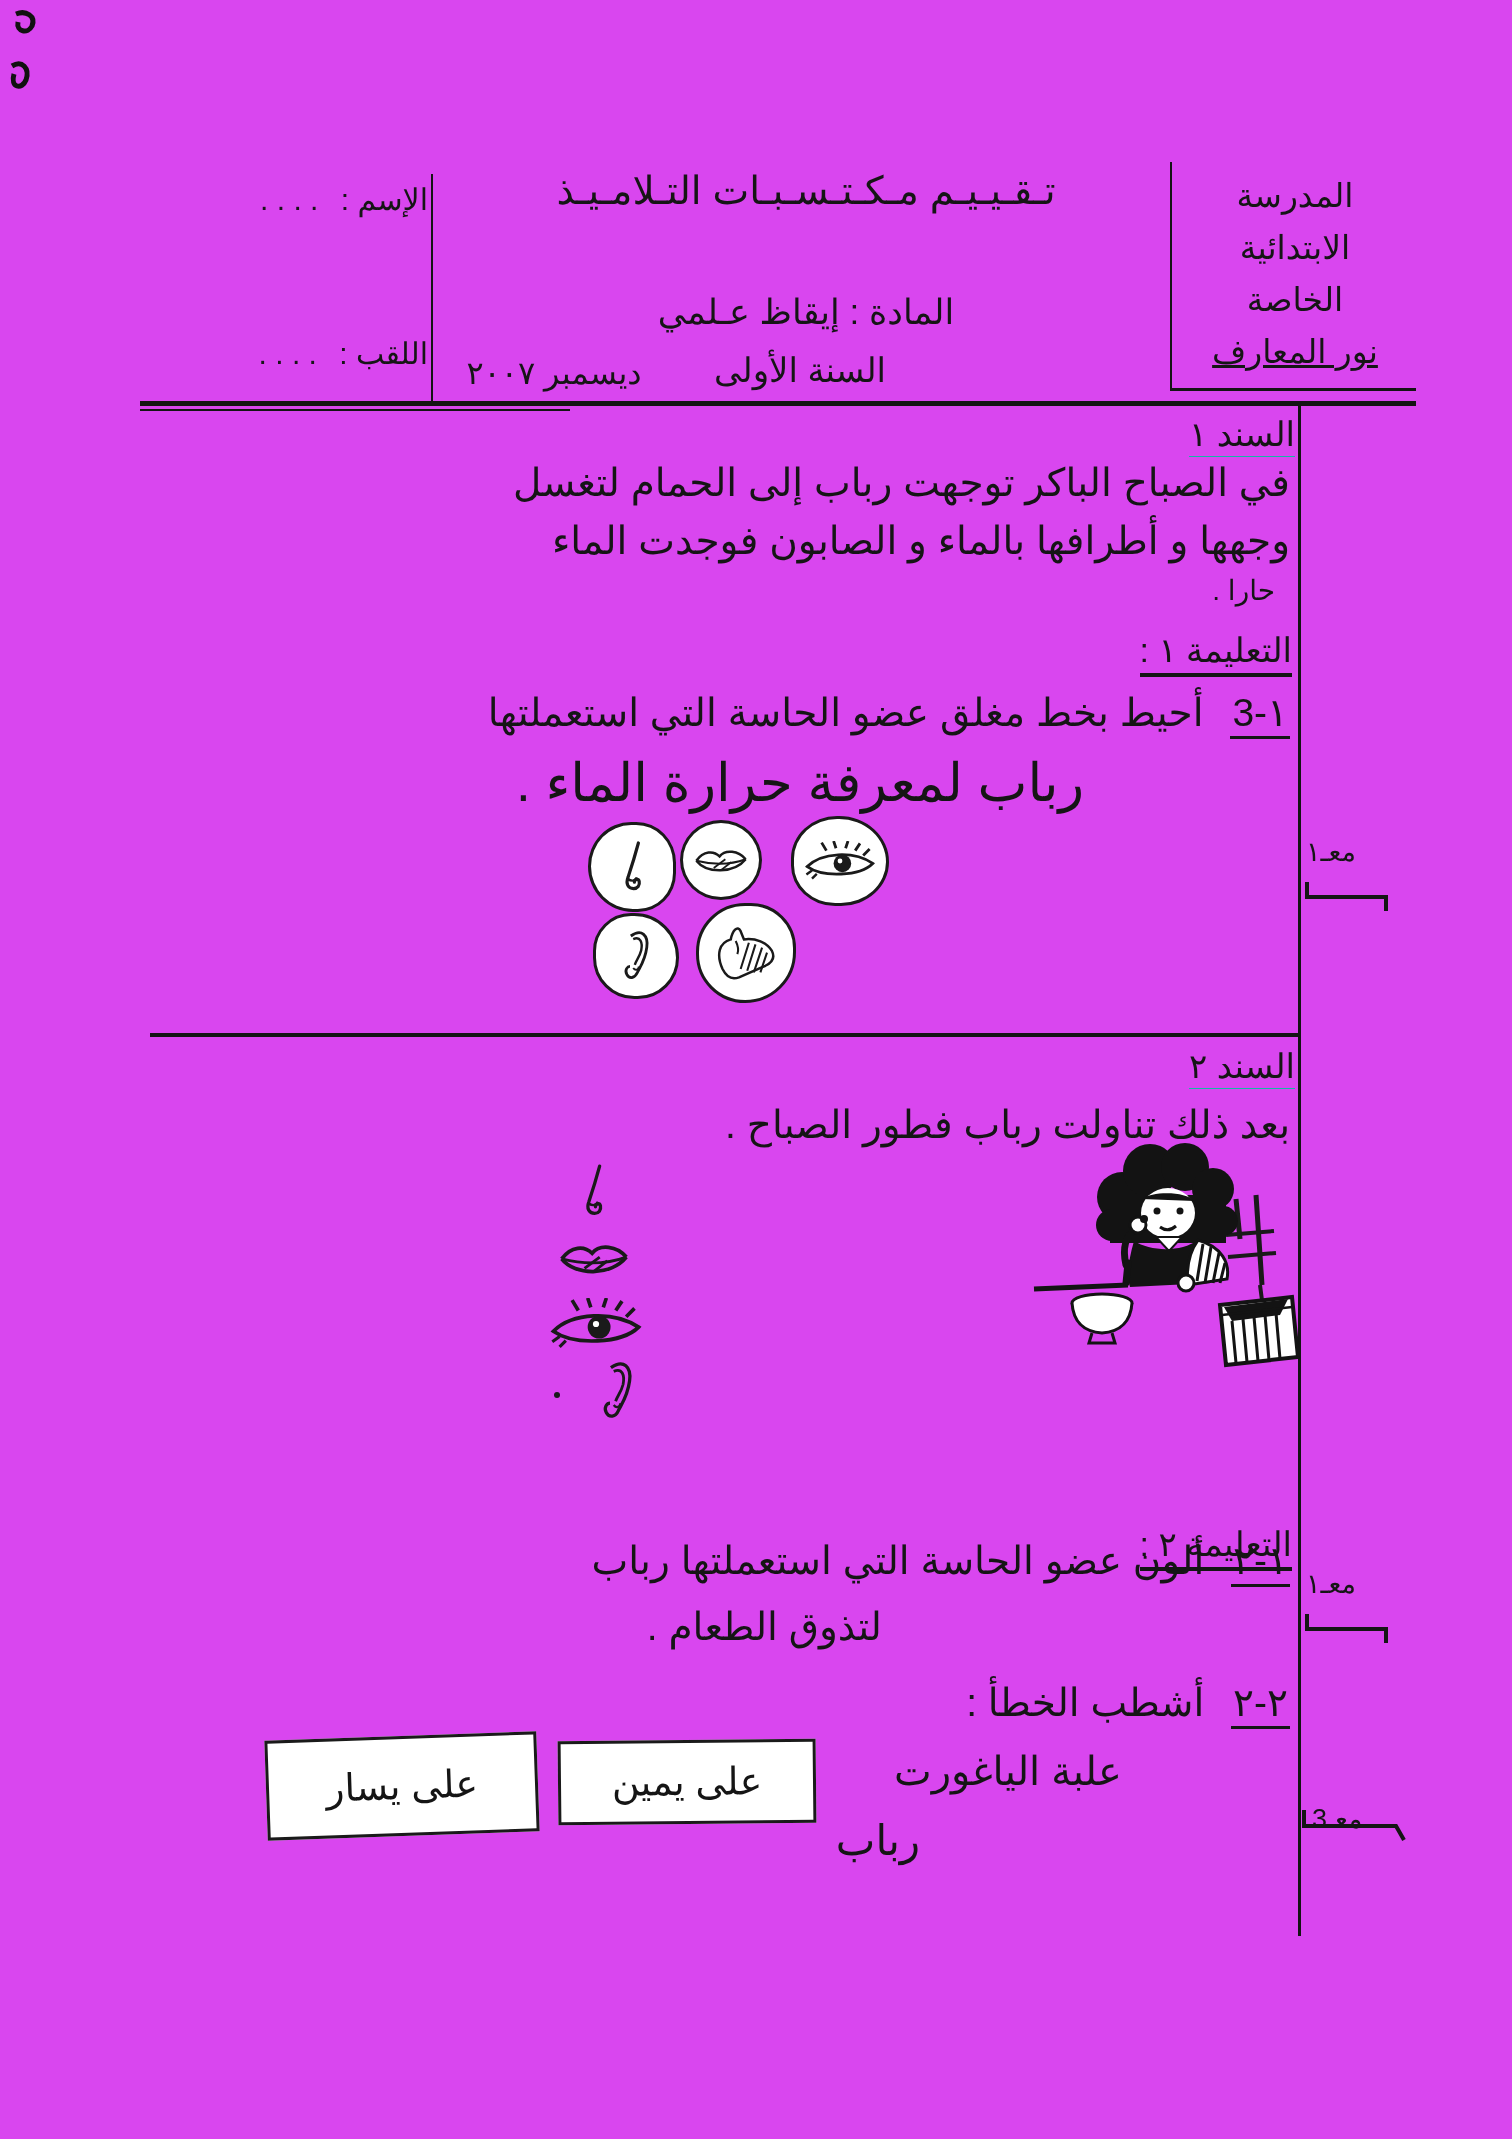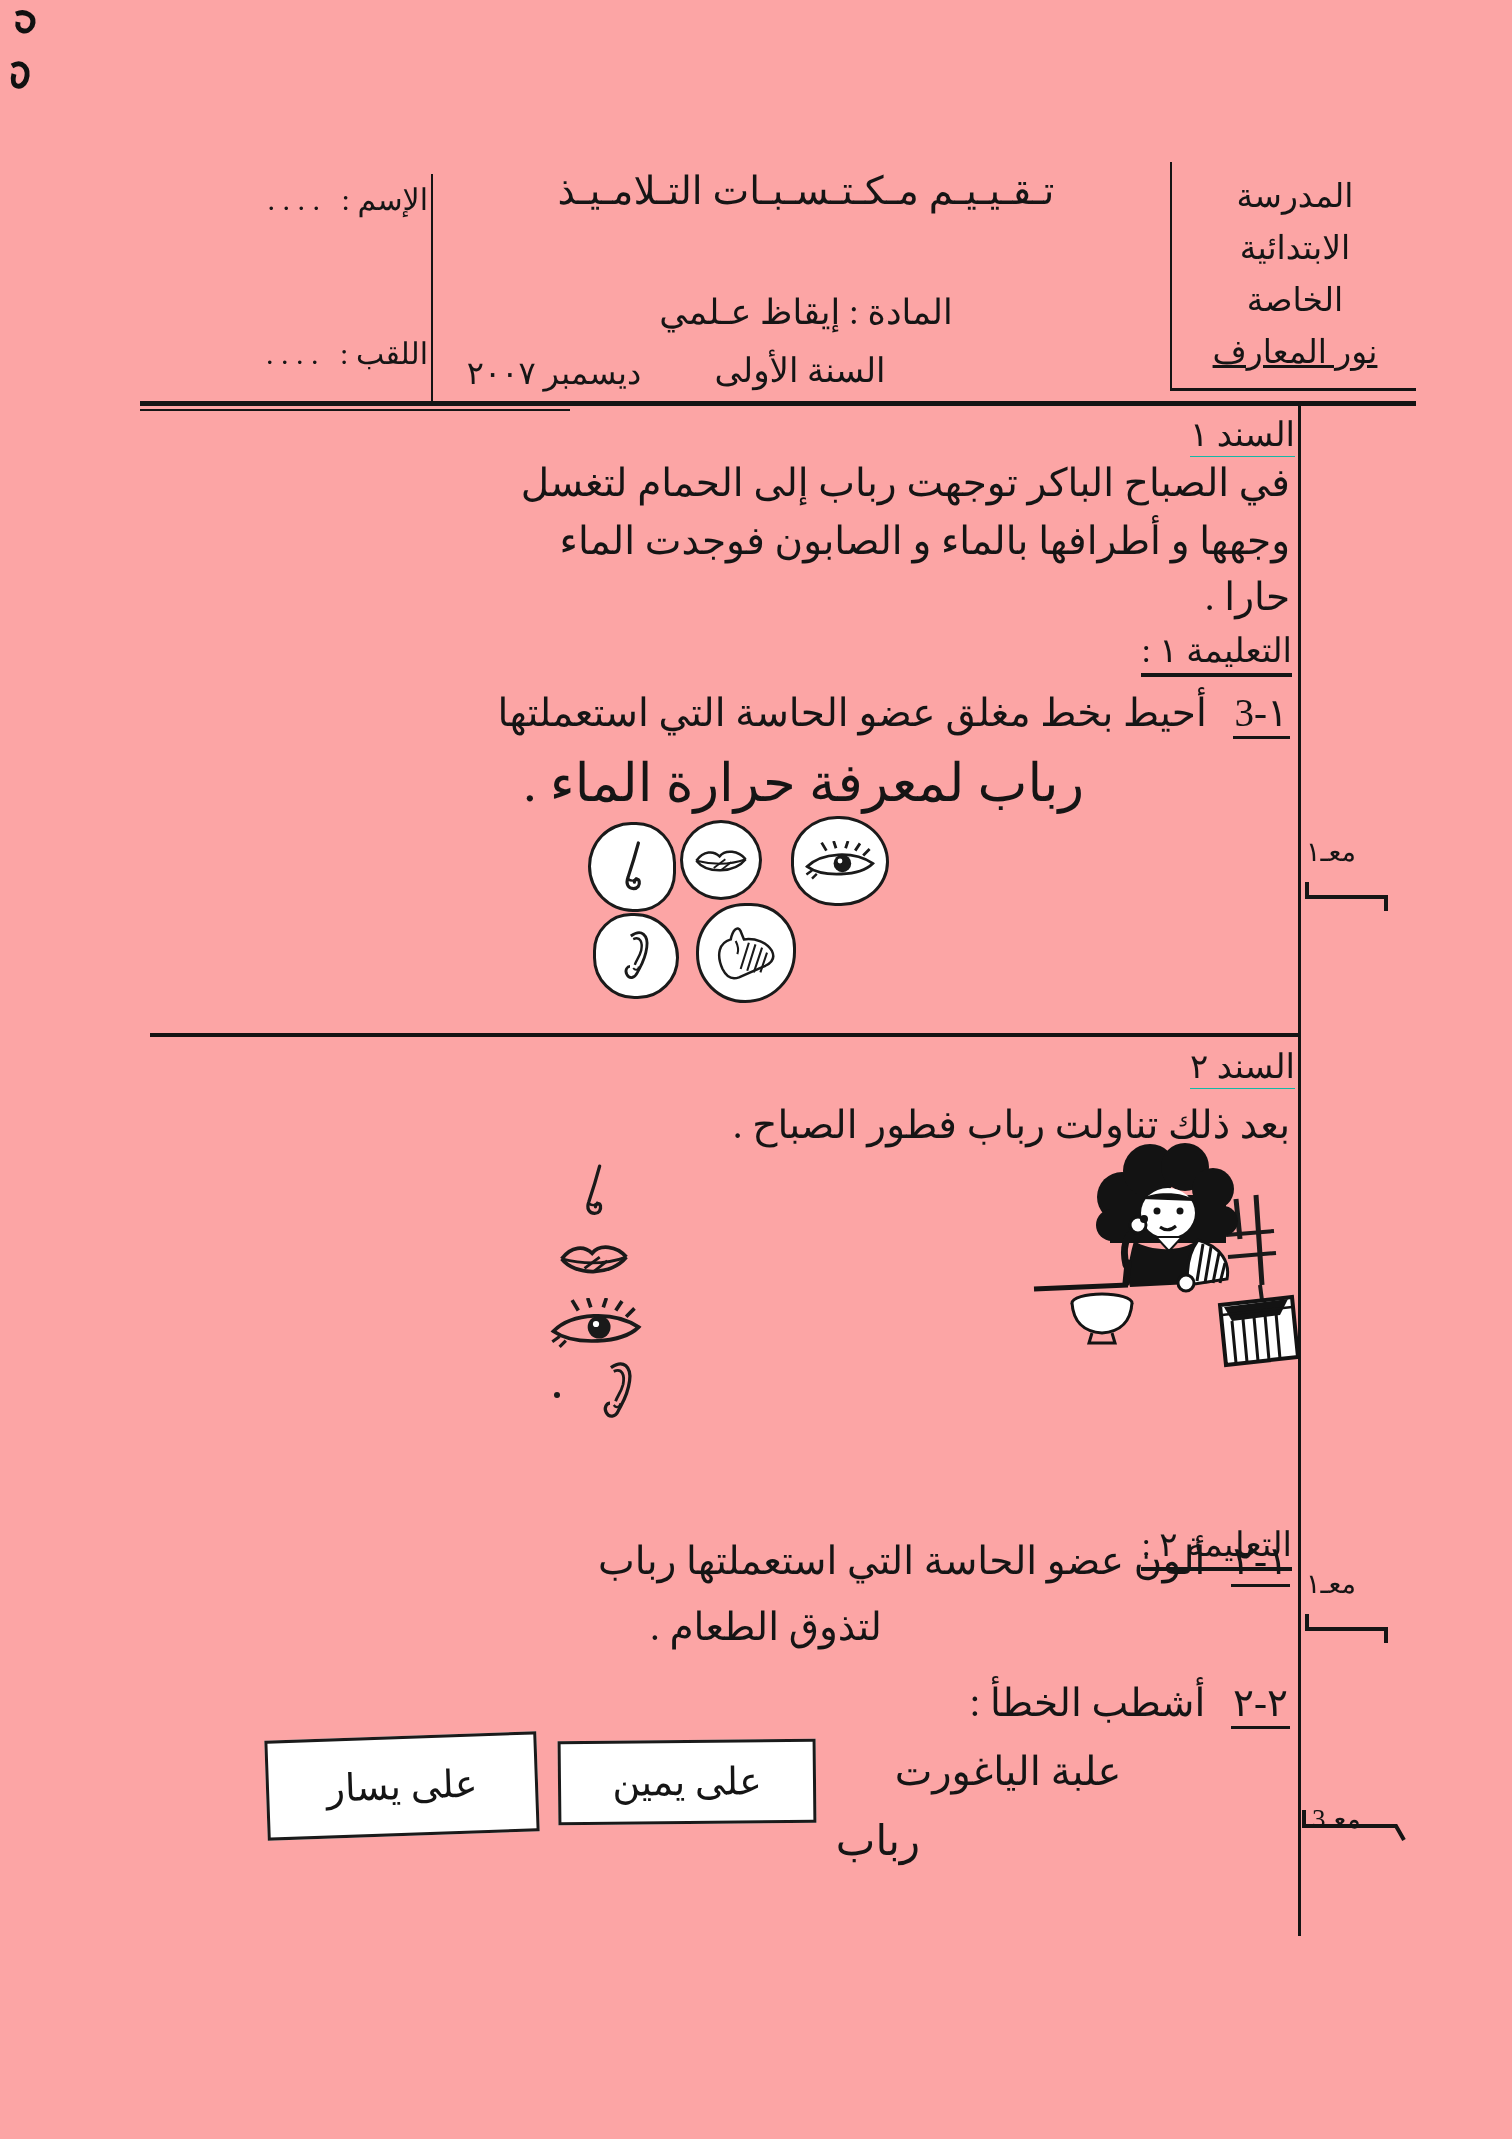--- a/index.html
+++ b/index.html
@@ -1,20 +1,20 @@
 <!DOCTYPE html>
 <html lang="ar" dir="rtl"><head>
 <meta charset="utf-8">
 <style>
   html,body{margin:0;padding:0;background:#e8e8e8;}
   .page{
     position:relative;
     width:1512px;height:2139px;
-    background:#fca5a5;
-    font-family:Liberation Serif, serif;
+    background:#d946ef;
+    font-family:Liberation Sans, sans-serif;
     color:#151515;
     direction:rtl;
     overflow:hidden;
   }
   .abs{position:absolute;white-space:nowrap;}
   .rule{position:absolute;background:#141414;}
   .u{border-bottom:1px solid #14b8a6;padding-bottom:3px;}
   .u2{border-bottom:4px solid #151515;padding-bottom:4px;}
   .num{unicode-bidi:bidi-override;direction:rtl;border-bottom:3px solid #151515;padding:0 2px 2px 2px;margin-left:16px;}
   .hdr-center{text-align:center;}
@@ -79,21 +79,21 @@
   
   <div class="rule" style="left:1298px;top:406px;width:3px;height:1530px;"></div>
 
   
   <div class="abs" style="right:217px;top:414px;font-size:34px;">
     <span class="u">السند ١</span>
   </div>
 
   <div class="abs" style="right:222px;top:460px;font-size:39px;">في الصباح الباكر توجهت رباب إلى الحمام لتغسل</div>
   <div class="abs" style="right:222px;top:518px;font-size:39px;">وجهها و أطرافها بالماء و الصابون فوجدت الماء</div>
-  <div class="abs" style="right:222px;top:574px;font-size:39px;">حارا .</div>
+  <div class="abs" style="right:237px;top:574px;font-size:28px;">حارا .</div>
 
   
   <div class="abs" style="right:220px;top:630px;font-size:34px;">
     <span class="u2">التعليمة ١ :</span>
   </div>
 
   <div class="abs" style="right:222px;top:690px;font-size:39px;">
     <span class="num">١-3</span>
     <span>أحيط بخط مغلق عضو الحاسة التي استعملتها</span>
   </div>

